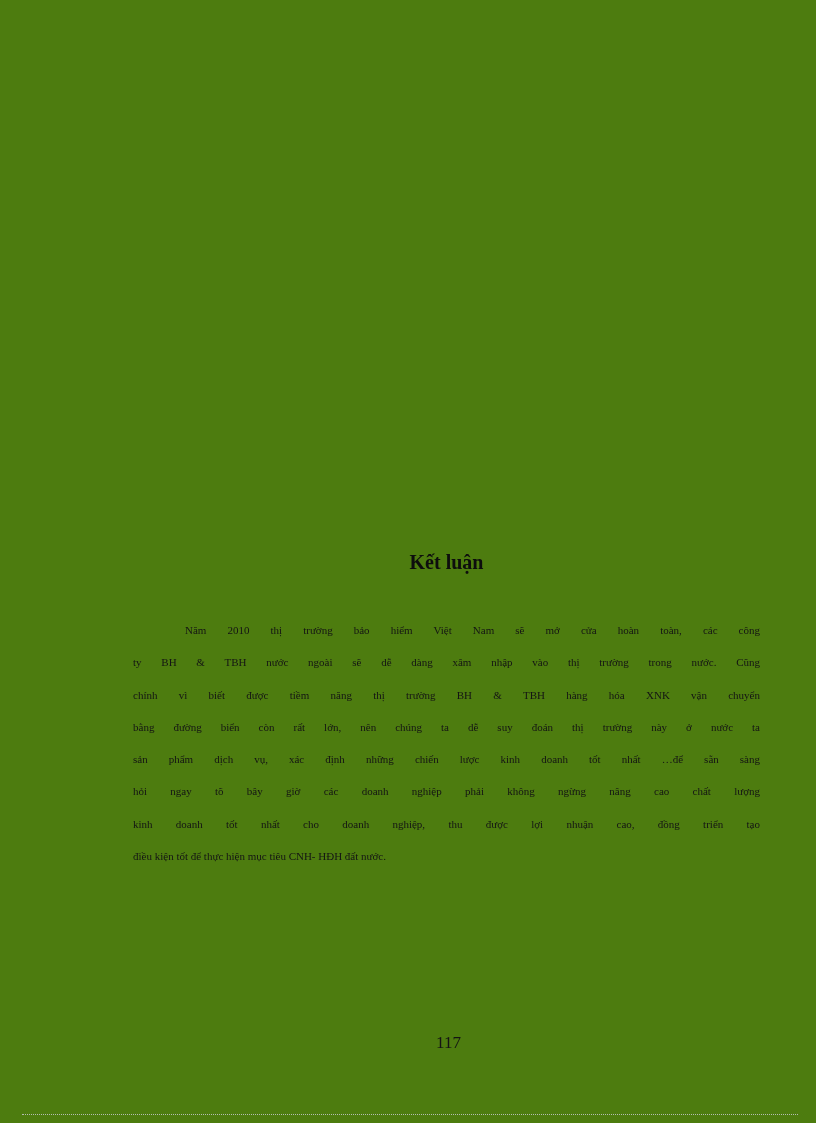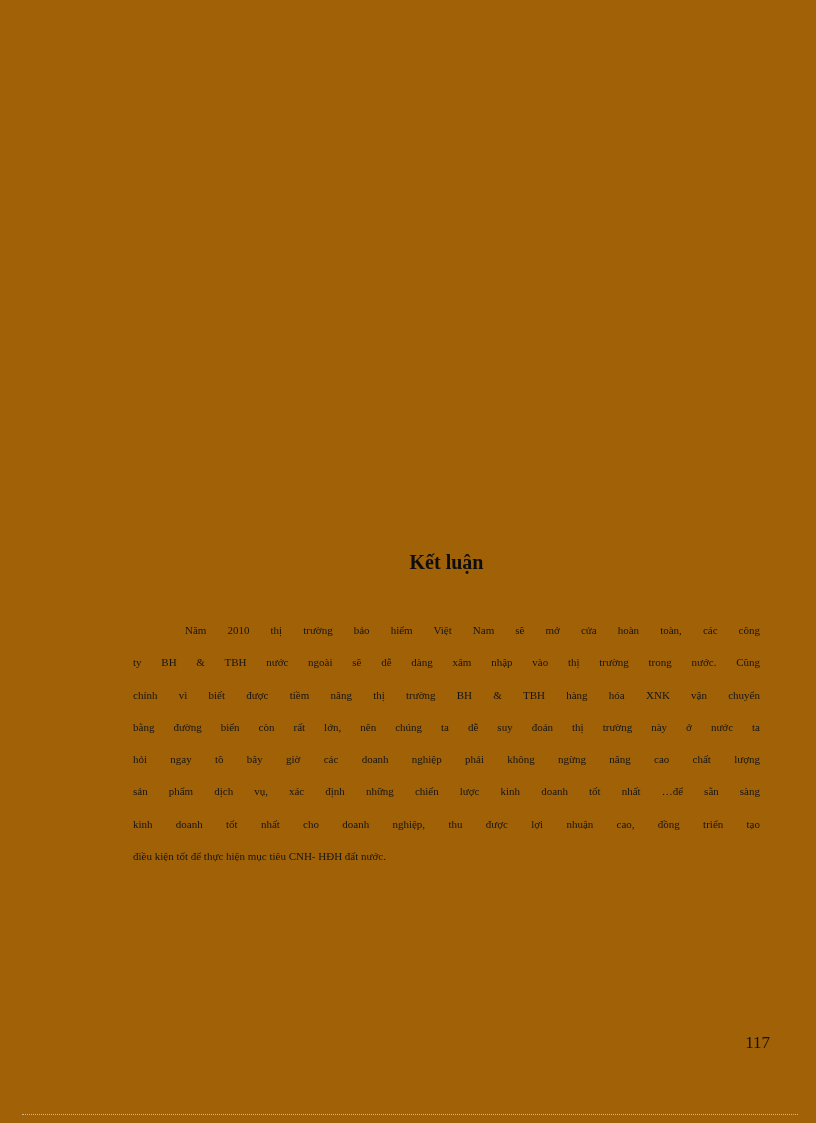--- a/index.html
+++ b/index.html
@@ -4,21 +4,21 @@
 <style>
   html, body {
     margin: 0;
     padding: 0;
     background: #ffffff;
   }
   .page {
     position: relative;
     width: 816px;
     height: 1123px;
-    background: #a16207;
+    background: #4d7c0f;
     overflow: hidden;
     font-family: "Liberation Serif", "DejaVu Serif", serif;
     color: #111111;
   }
   .doc-title {
     position: absolute;
     left: 133px;
     width: 627px;
     top: 546px;
     text-align: center;
@@ -42,24 +42,24 @@
     white-space: normal;
   }
   .para-line:first-child {
     text-indent: 52px;
   }
   .para-line:last-child {
     text-align-last: left;
   }
   .page-number {
     position: absolute;
-    left: 143px;
+    left: 135px;
     width: 627px;
     top: 1032px;
-    text-align: right;
+    text-align: center;
     font-size: 17px;
     line-height: 22px;
     color: #141414;
   }
   .footer-dotted-divider {
     position: absolute;
     left: 22px;
     right: 18px;
     top: 1114px;
     height: 0;
@@ -72,22 +72,22 @@
 
 <div class="page">
 
   <div class="doc-title">Kết luận</div>
 
   <div class="paragraph">
     <div class="para-line">Năm 2010 thị trường bảo hiểm Việt Nam sẽ mở cửa hoàn toàn, các công</div>
     <div class="para-line">ty BH &amp; TBH nước ngoài sẽ dễ dàng xâm nhập vào thị trường trong nước. Cũng</div>
     <div class="para-line">chính vì biết được tiềm năng thị trường BH &amp; TBH hàng hóa XNK vận chuyển</div>
     <div class="para-line">bằng đường biển còn rất lớn, nên chúng ta dễ suy đoán thị trường này ở nước ta</div>
+    <div class="para-line">sản phẩm dịch vụ, xác định những chiến lược kinh doanh tốt nhất …để sẵn sàng</div>
     <div class="para-line">hỏi ngay tõ bây giờ các doanh nghiệp phải không ngừng nâng cao chất lượng</div>
-    <div class="para-line">sản phẩm dịch vụ, xác định những chiến lược kinh doanh tốt nhất …để sẵn sàng</div>
     <div class="para-line">kinh doanh tốt nhất cho doanh nghiệp, thu được lợi nhuận cao, đồng triển tạo</div>
     <div class="para-line">điều kiện tốt để thực hiện mục tiêu CNH- HĐH đất nước.</div>
   </div>
 
   <div class="page-number">117</div>
 
   <div class="footer-dotted-divider"></div>
 
 </div>
 

